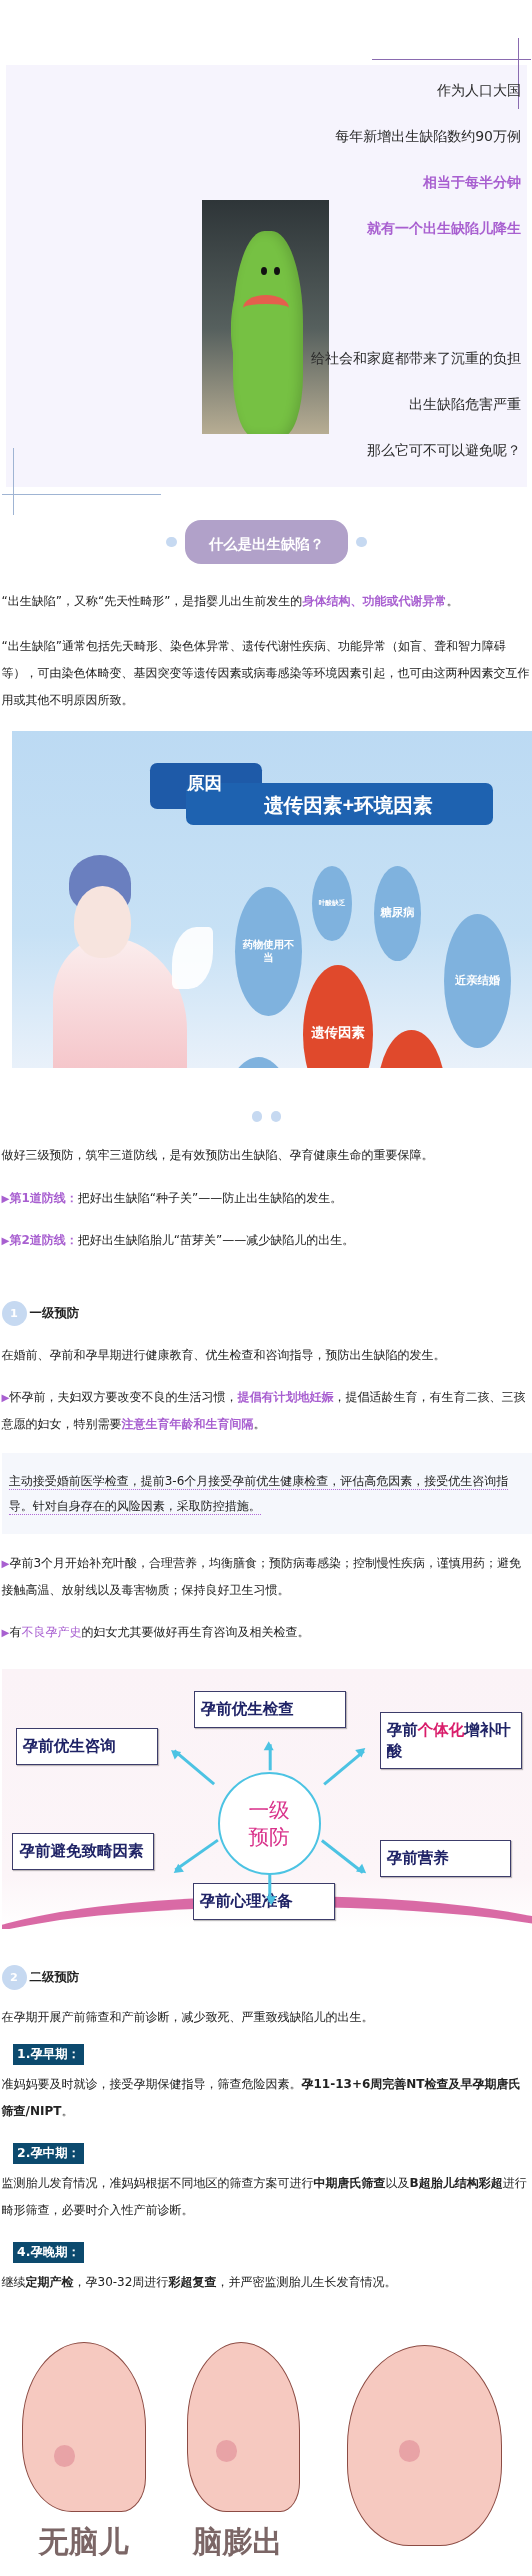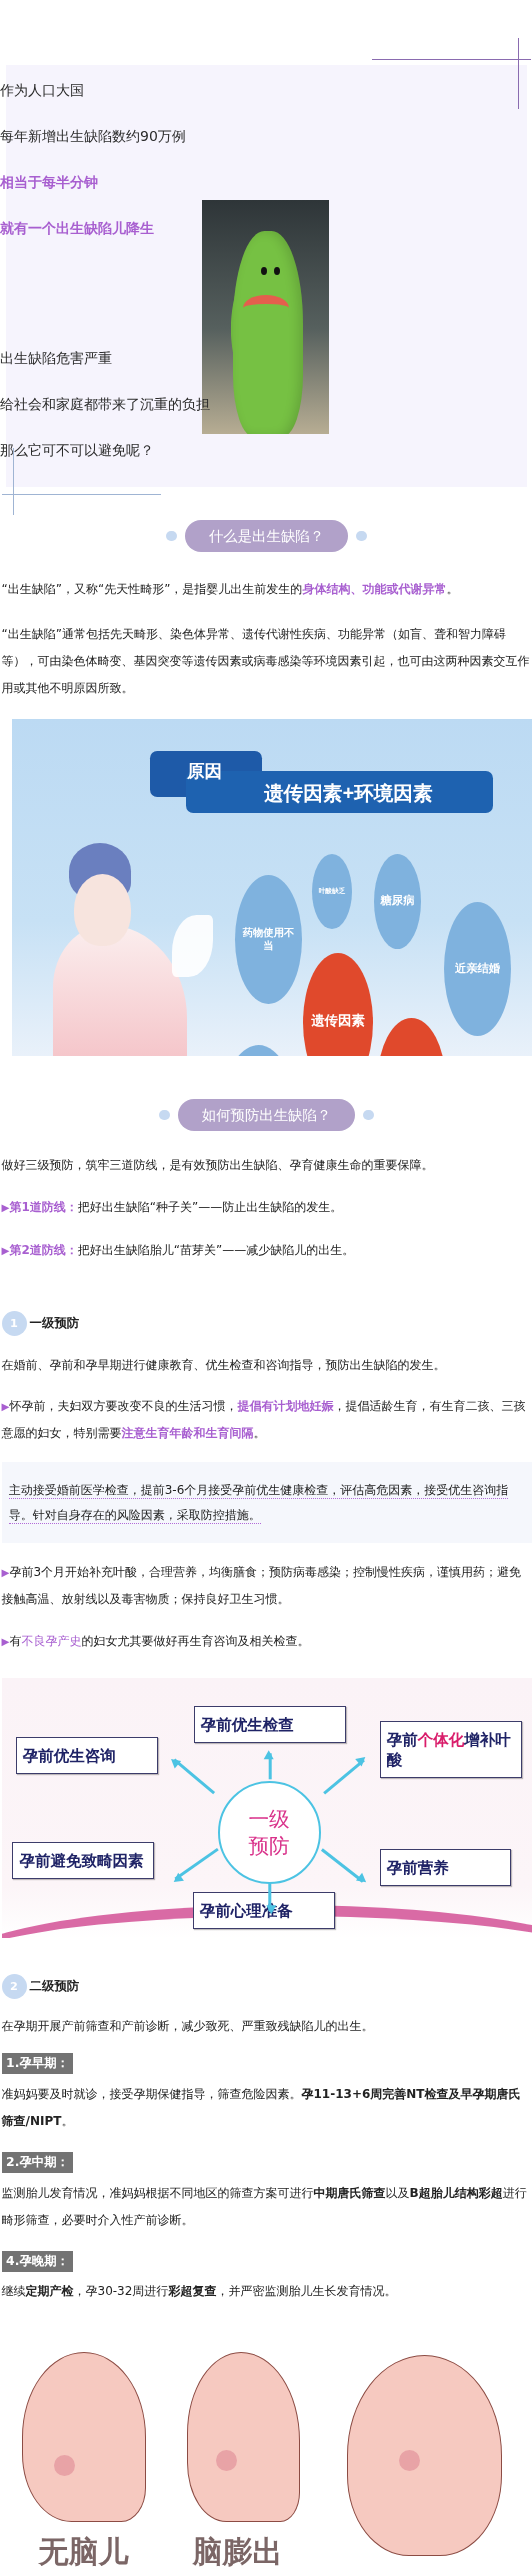--- a/index.html
+++ b/index.html
@@ -16,42 +16,42 @@
   
   .intro-wrap { position: relative; height: 484px; }
   .intro-card {
     position: absolute; left: 5.7px; top: 65px; width: 521px; height: 422px;
     background: #f6f4fd;
   }
   .deco-h-top { position: absolute; left: 372px; top: 59px; width: 159px; height: 1px; background: #8a6bb0; }
   .deco-v-top { position: absolute; left: 518px; top: 38px; width: 1px; height: 71px; background: #8a6bb0; }
   .deco-h-bot { position: absolute; left: 1.5px; top: 689px; width: 159px; height: 0.5px; background: #9fb4d3; }
   .deco-v-bot { position: absolute; left: 13px; top: 644px; width: 0.5px; height: 67px; background: #9fb4d3; }
-  .intro-lines { position: absolute; left: 0; right: 0; top: 139px; text-align: left; }
+  .intro-lines { position: absolute; left: 0; right: 12px; top: 139px; text-align: right; }
   .intro-line { height: 46px; line-height: 46px; font-size: 14px; color: #2b2b2b; }
   .intro-line.hl { color: #a85fd0; font-weight: bold; }
   .intro-photo {
     position: absolute; left: 202px; top: 400px; width: 127px; height: 234px;
     background: radial-gradient(ellipse at 50% 55%, #7bc24a 0%, #6fb83f 38%, transparent 39%),
                 linear-gradient(180deg, #2e3538 0%, #56605e 55%, #b7ad93 100%);
     overflow: hidden;
   }
   .blob { position: absolute; left: 31px; top: 31px; width: 70px; height: 206px;
     background: #76c143; border-radius: 45% 45% 30% 30%; box-shadow: inset -4.1px 0 10.3px rgba(0,0,0,0.15); }
   .eye { position: absolute; top: 67px; width: 6.2px; height: 8.2px; background: #111; border-radius: 50%; }
   .eye.l { left: 59px; } .eye.r { left: 72px; }
   .mouth { position: absolute; left: 41px; top: 95px; width: 46px; height: 26px;
     border-top: 9.3px solid #e45f4d; border-radius: 50% 50% 0 0; }
 
   
   .pill-row { display: flex; justify-content: center; align-items: center; gap: 8.2px; }
   .pill-dot { width: 10.8px; height: 10.8px; border-radius: 50%; background: #c6d9f1; }
   .pill {
-    background: #b1a1c9; color: #ffffff; font-weight: normal; font-size: 14.4px;
-    padding: 0 24px; height: 32px; line-height: 32px; border-radius: 16px;
+    background: #b1a1c9; color: #ffffff; font-weight: bold; font-size: 14.4px;
+    padding: 8px 24px; height: 44px; line-height: 32px; border-radius: 16px;
   }
 
   
   .para { font-size: 12px; line-height: 27px; color: #222; padding: 0 1.5px; }
   .purple { color: #a85fd0; font-weight: bold; }
   .bold { font-weight: bold; }
   .tri { color: #a85fd0; font-size: 10.3px; }
 
   
   .causes {
@@ -99,22 +99,22 @@
     color: #1f2366; font-weight: bold; font-size: 15.5px; padding: 7.2px 6.2px; line-height: 1.3; }
   .dbox .mag { color: #d91c6a; }
   .dcircle { position: absolute; left: 216px; top: 103px; width: 103px; height: 103px; border-radius: 50%;
     border: 2.6px solid #4cc3e3; display: flex; align-items: center; justify-content: center; text-align: center;
     color: #d9318a; font-size: 20.6px; line-height: 1.3; background: #fff; }
   .arrow { position: absolute; height: 2.6px; background: #4cc3e3; transform-origin: 0 50%; }
   .arrow::after { content: ""; position: absolute; right: -3.1px; top: -4.6px; border-left: 9.3px solid #4cc3e3;
     border-top: 5.7px solid transparent; border-bottom: 5.7px solid transparent; }
 
   
-  .stage-label { display: inline-block; background: #737373; color: #fff; font-weight: bold; font-size: 12.4px;
-    padding: 2.1px 4.1px; margin-left: 2px; }
+  .stage-label { display: inline-block; background: #0c4a6e; color: #fff; font-weight: bold; font-size: 12.4px;
+    padding: 2.1px 4.1px; margin-left: 13px; }
 
   
   .babies { position: relative; width: 530px; height: 289px; margin-left: 1.5px; background: #fff; overflow: hidden; }
   .baby { position: absolute; background: #f6c9c0; border: 1.5px solid #8c4c44; }
   .baby-label { position: absolute; font-size: 30px; font-weight: bold; color: #7b6666; }
   .cheek { position: absolute; width: 21.6px; height: 21.6px; border-radius: 50%; background: #e8a3a6; }
 
   .spacer { width: 100%; }
 </style>
 </head>
@@ -136,22 +136,22 @@
     </div>
 
     <div class="intro-photo" style="top:200px;">
       <div class="blob"></div>
       <div class="eye l"></div>
       <div class="eye r"></div>
       <div class="mouth"></div>
     </div>
 
     <div class="intro-lines" style="top:335px;">
+      <div class="intro-line">给社会和家庭都带来了沉重的负担</div>
       <div class="intro-line">出生缺陷危害严重</div>
-      <div class="intro-line">给社会和家庭都带来了沉重的负担</div>
       <div class="intro-line">那么它可不可以避免呢？</div>
     </div>
 
     <div class="deco-v-bot" style="top:448px;"></div>
     <div class="deco-h-bot" style="top:494px;"></div>
   </div>
 
   
   <div class="spacer" style="height:25px;"></div>
   <div class="pill-row">
@@ -187,21 +187,20 @@
     <div class="bubble red" style="left:291px;top:234px;width:70px;height:139px;font-size:13.4px;padding:0 5.2px;">遗传因素</div>
     <div class="bubble red" style="left:365px;top:299px;width:69px;height:134px;font-size:13.4px;padding:0 5.2px;">环境因素</div>
     <div class="bubble blue" style="left:208px;top:326px;width:77px;height:149px;font-size:14.4px;padding:0 10.3px;">接触有毒有害物质</div>
 
   </div>
 
   
   <div class="spacer" style="height:43px;"></div>
   <div class="pill-row">
     <span class="pill-dot"></span>
-    <span class="pill">如何预防出生缺陷？</span>
     <span class="pill-dot"></span>
   </div>
   <div class="spacer" style="height:20.6px;"></div>
   <p class="para">做好三级预防，筑牢三道防线，是有效预防出生缺陷、孕育健康生命的重要保障。</p>
   <div class="spacer" style="height:15.5px;"></div>
   <p class="para">
     <span class="tri">▶</span><span class="purple">第1道防线：</span><span>把好出生缺陷“种子关”——防止出生缺陷的发生。</span>
   </p>
   <div class="spacer" style="height:15.5px;"></div>
   <p class="para">
@@ -231,21 +230,21 @@
   </p>
   <div class="spacer" style="height:15.5px;"></div>
   <p class="para">
     <span class="tri">▶</span><span>有</span><span class="purple" style="font-weight:normal;">不良孕产史</span><span>的妇女尤其要做好再生育咨询及相关检查。</span>
   </p>
   <div class="spacer" style="height:23px;"></div>
 
   
   <div class="diagram">
     <div class="swoosh"></div>
-    <div class="dbox" style="left:192px;top:28px;width:152px;">孕前优生检查</div>
+    <div class="dbox" style="left:192px;top:22px;width:152px;">孕前优生检查</div>
     <div class="dbox" style="left:14px;top:59px;width:142px;">孕前优生咨询</div>
     <div class="dbox" style="left:378px;top:43px;width:142px;">
       <span>孕前</span><span class="mag">个体化</span><span>增补叶酸</span>
     </div>
     <div class="dbox" style="left:10.8px;top:164px;width:142px;">孕前避免致畸因素</div>
     <div class="dbox" style="left:378px;top:171px;width:131px;">孕前营养</div>
     <div class="dbox" style="left:191px;top:214px;width:142px;">孕前心理准备</div>
 
     <div class="arrow" style="left:268px;top:100px;width:26px;transform:rotate(-90deg);"></div>
     <div class="arrow" style="left:268px;top:204px;width:28px;transform:rotate(90deg);"></div>

